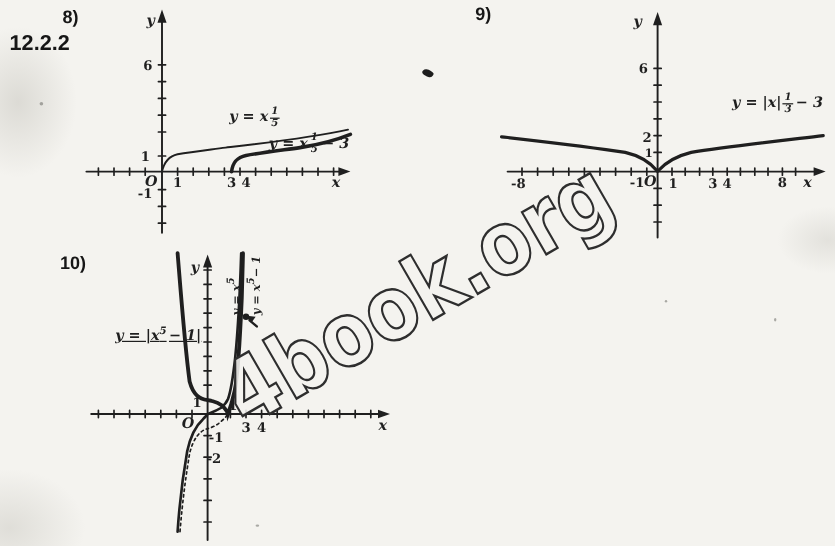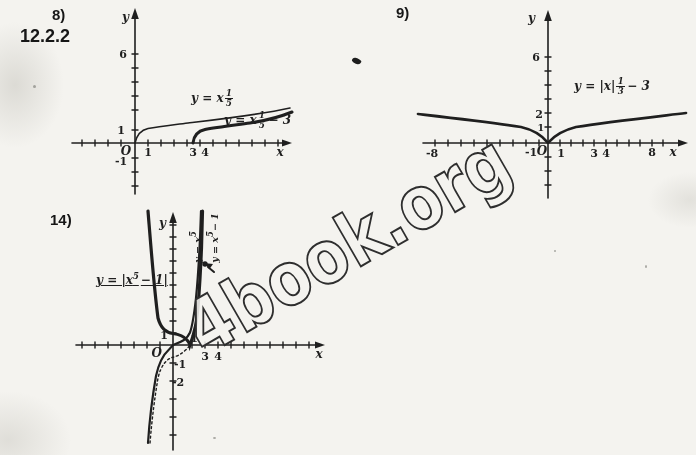--- a/index.html
+++ b/index.html
@@ -34,23 +34,23 @@
   }
   .speck { position:absolute; background:#6b6b66; border-radius:50%; opacity:.55; }
   .penmark { position:absolute; width:9px; height:6px; background:#1d1d1d; border-radius:60% 20% 60% 30%; transform:rotate(38deg); }
 </style>
 </head>
 <body>
 
 <div class="page">
 
   <div class="plabel" style="left:52px; top:6px;">8)</div>
-  <div class="seclabel" style="left:20px; top:26px;">12.2.2</div>
+  <div class="seclabel" style="left:8px; top:26px;">12.2.2</div>
   <div class="plabel" style="left:396px; top:4px;">9)</div>
-  <div class="plabel" style="left:50px; top:211px;">14)</div>
+  <div class="plabel" style="left:50px; top:211px;">10)</div>
 
   <svg class="graph" style="left:58px; top:4px;" width="244" height="196" viewBox="0 0 244 196">
     <g>
       <path class="ink" stroke-width="1.6" d="M14 139 H228"></path>
       <path class="fill-ink" d="M234 139 l-10 -3.6 v7.2 z"></path>
       <path class="ink" stroke-width="1.6" d="M77 12 V190"></path>
       <path class="fill-ink" d="M77 4 l-3.8 11 h7.6 z"></path>
       <path class="ink" stroke-width="1.4" d="M24 136v6M37 136v6M50 136v6M63 136v6M90 136v6M103 136v6M116 136v6M129 136v6M142 136v6M155 136v6M168 136v6M181 136v6M194 136v6M207 136v6M220 136v6"></path>
       <path class="ink" stroke-width="1.4" d="M74 50h6M74 64h6M74 78h6M74 92h6M74 106h6M74 126h6M74 154h6M74 168h6M74 182h6"></path>
     </g>
@@ -95,21 +95,21 @@
     <text class="tick-label" x="122" y="55" text-anchor="end">6</text>
     <text class="tick-label" x="125" y="112" text-anchor="end">2</text>
     <text class="tick-label-sm" x="126" y="125" text-anchor="end">1</text>
     <text class="tick-label" x="14" y="151" text-anchor="middle">-8</text>
     <text class="tick-label" x="113" y="150" text-anchor="middle">-1</text>
     <text class="tick-label" x="143" y="151" text-anchor="middle">1</text>
     <text class="tick-label" x="176" y="151" text-anchor="middle">3</text>
     <text class="tick-label" x="188" y="151" text-anchor="middle">4</text>
     <text class="tick-label" x="234" y="150" text-anchor="middle">8</text>
   </svg>
-  <div class="flabel" style="left:574px; top:77px;">
+  <div class="flabel" style="left:610px; top:77px;">
     <span>y = |x|</span><span class="frac">
         <span class="num">1</span>
         <span>3</span>
       </span><span class="suf">− 3</span>
   </div>
 
   <svg class="graph" style="left:68px; top:208px;" width="264" height="246" viewBox="0 0 264 246">
     <g>
       <path class="ink" stroke-width="1.6" d="M8 137 H251"></path>
       <path class="fill-ink" d="M257 137 l-10 -3.6 v7.2 z"></path>

